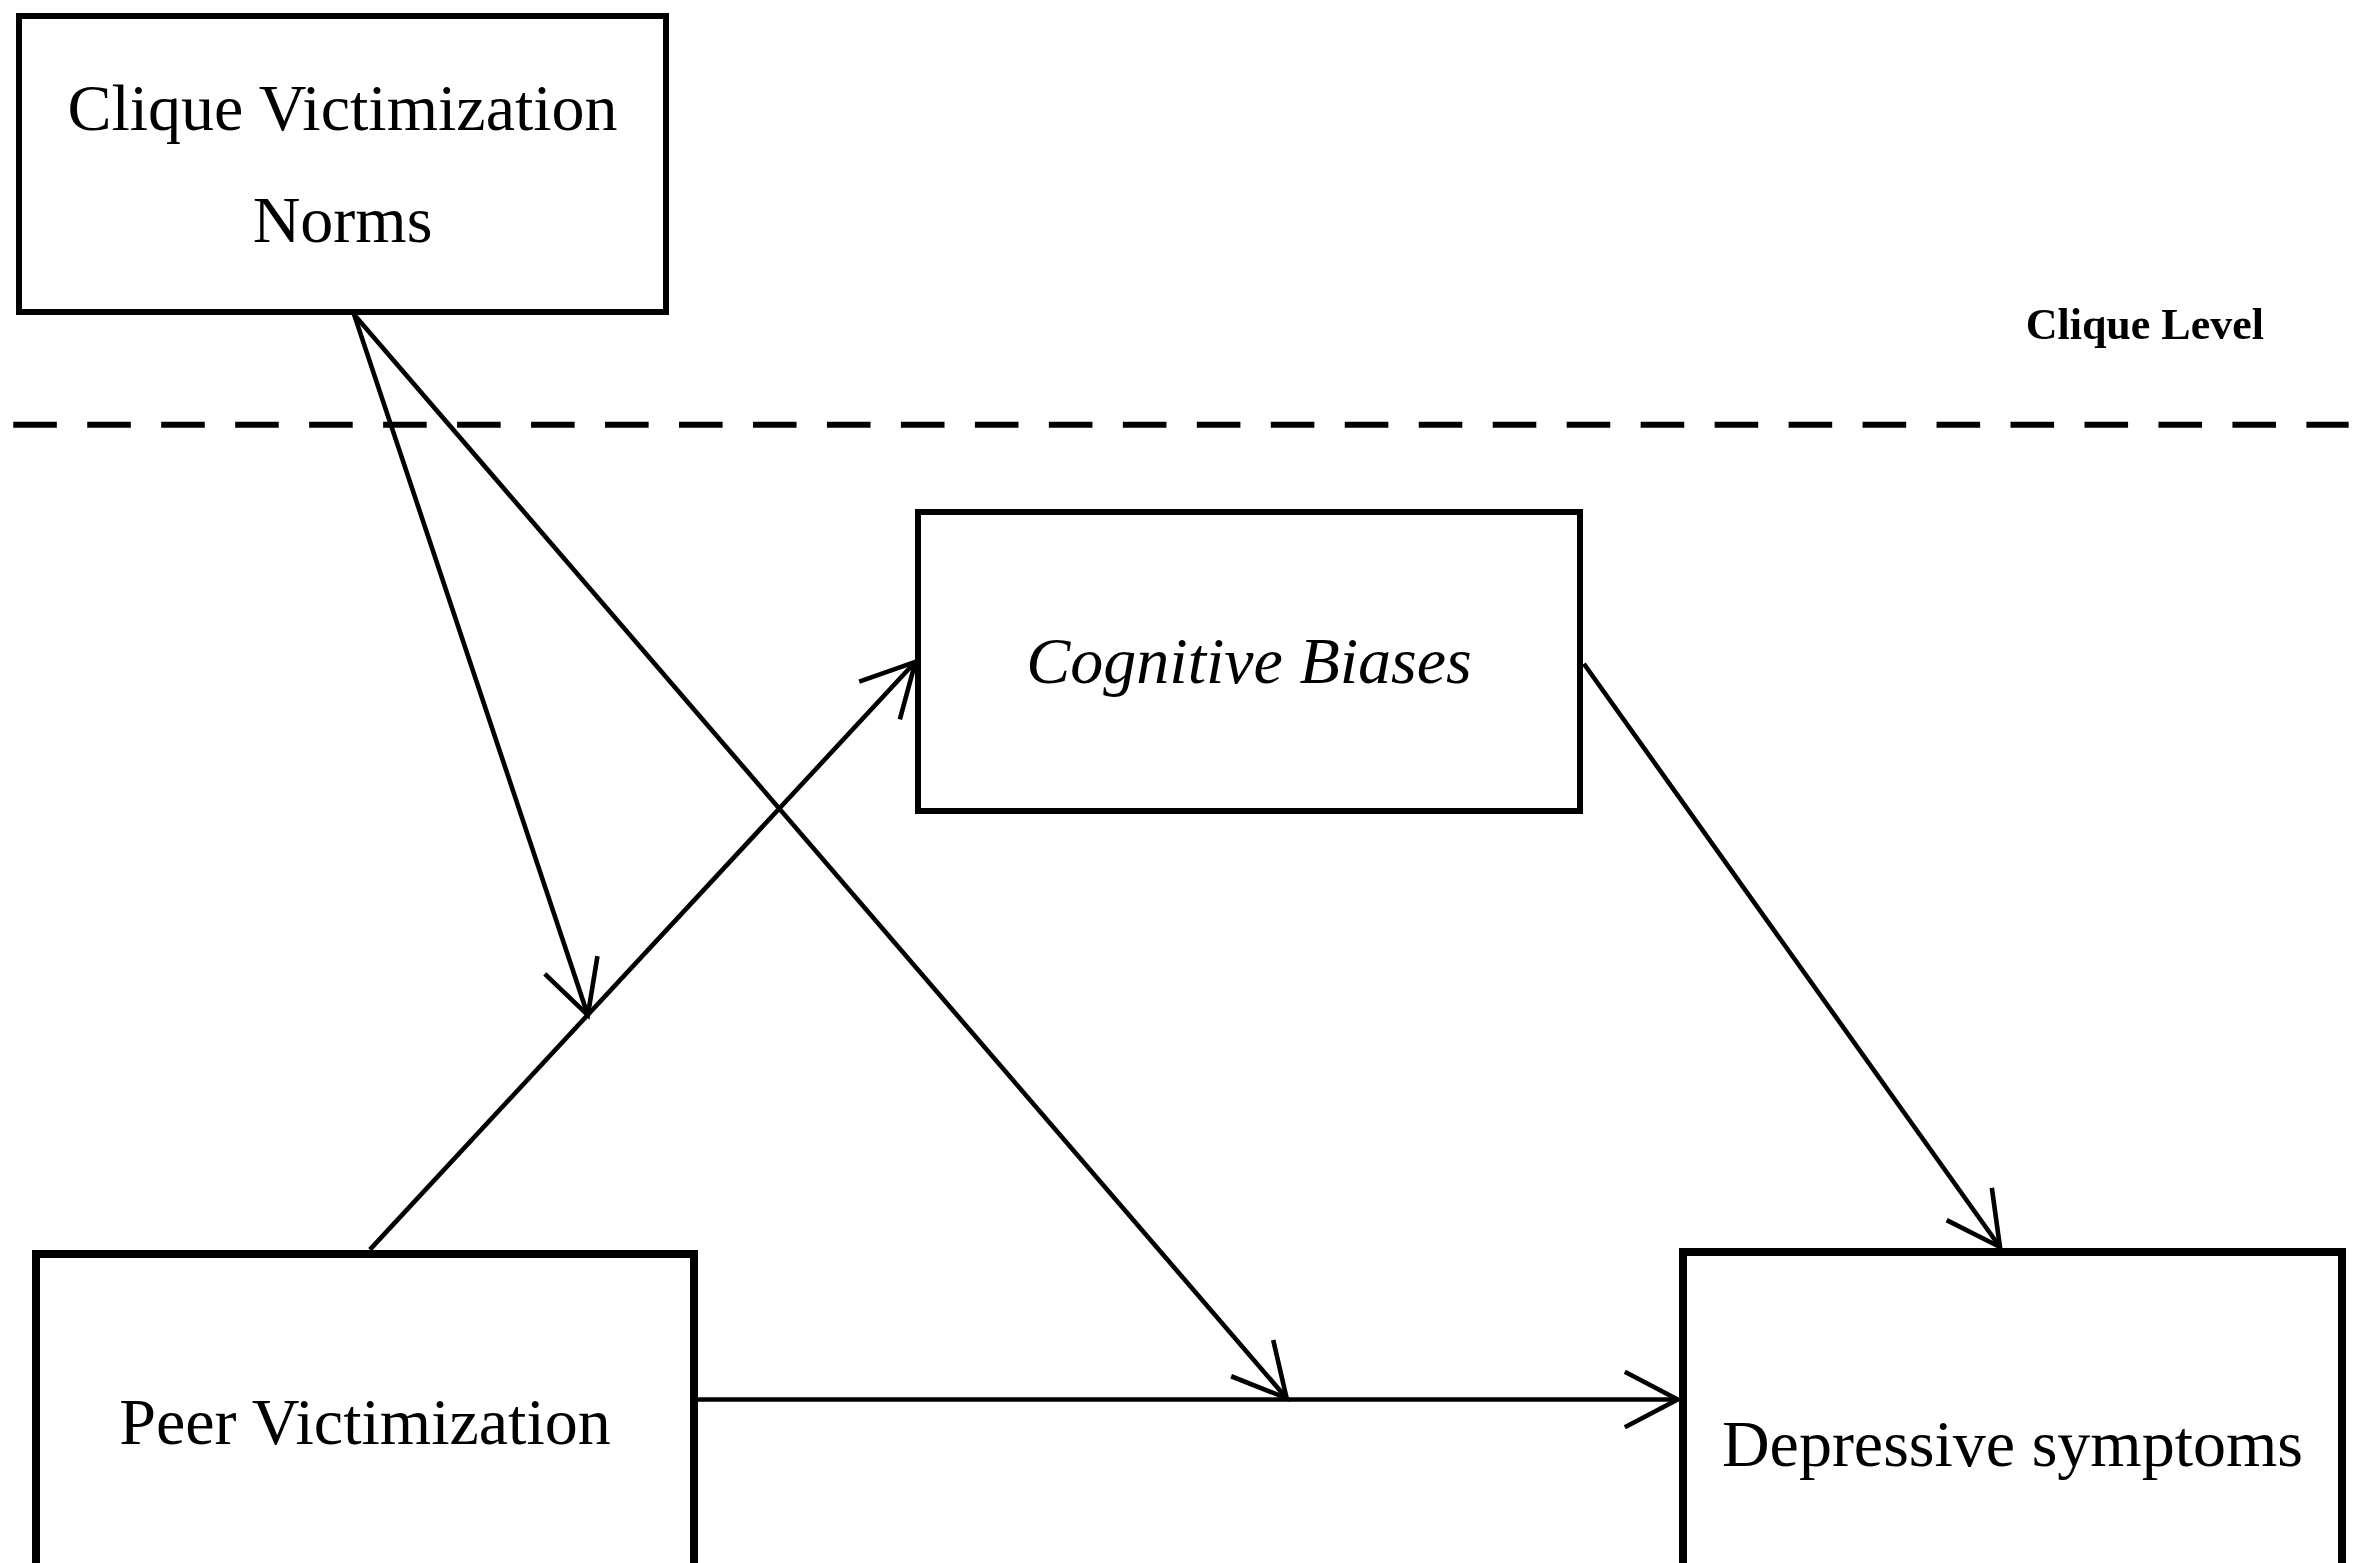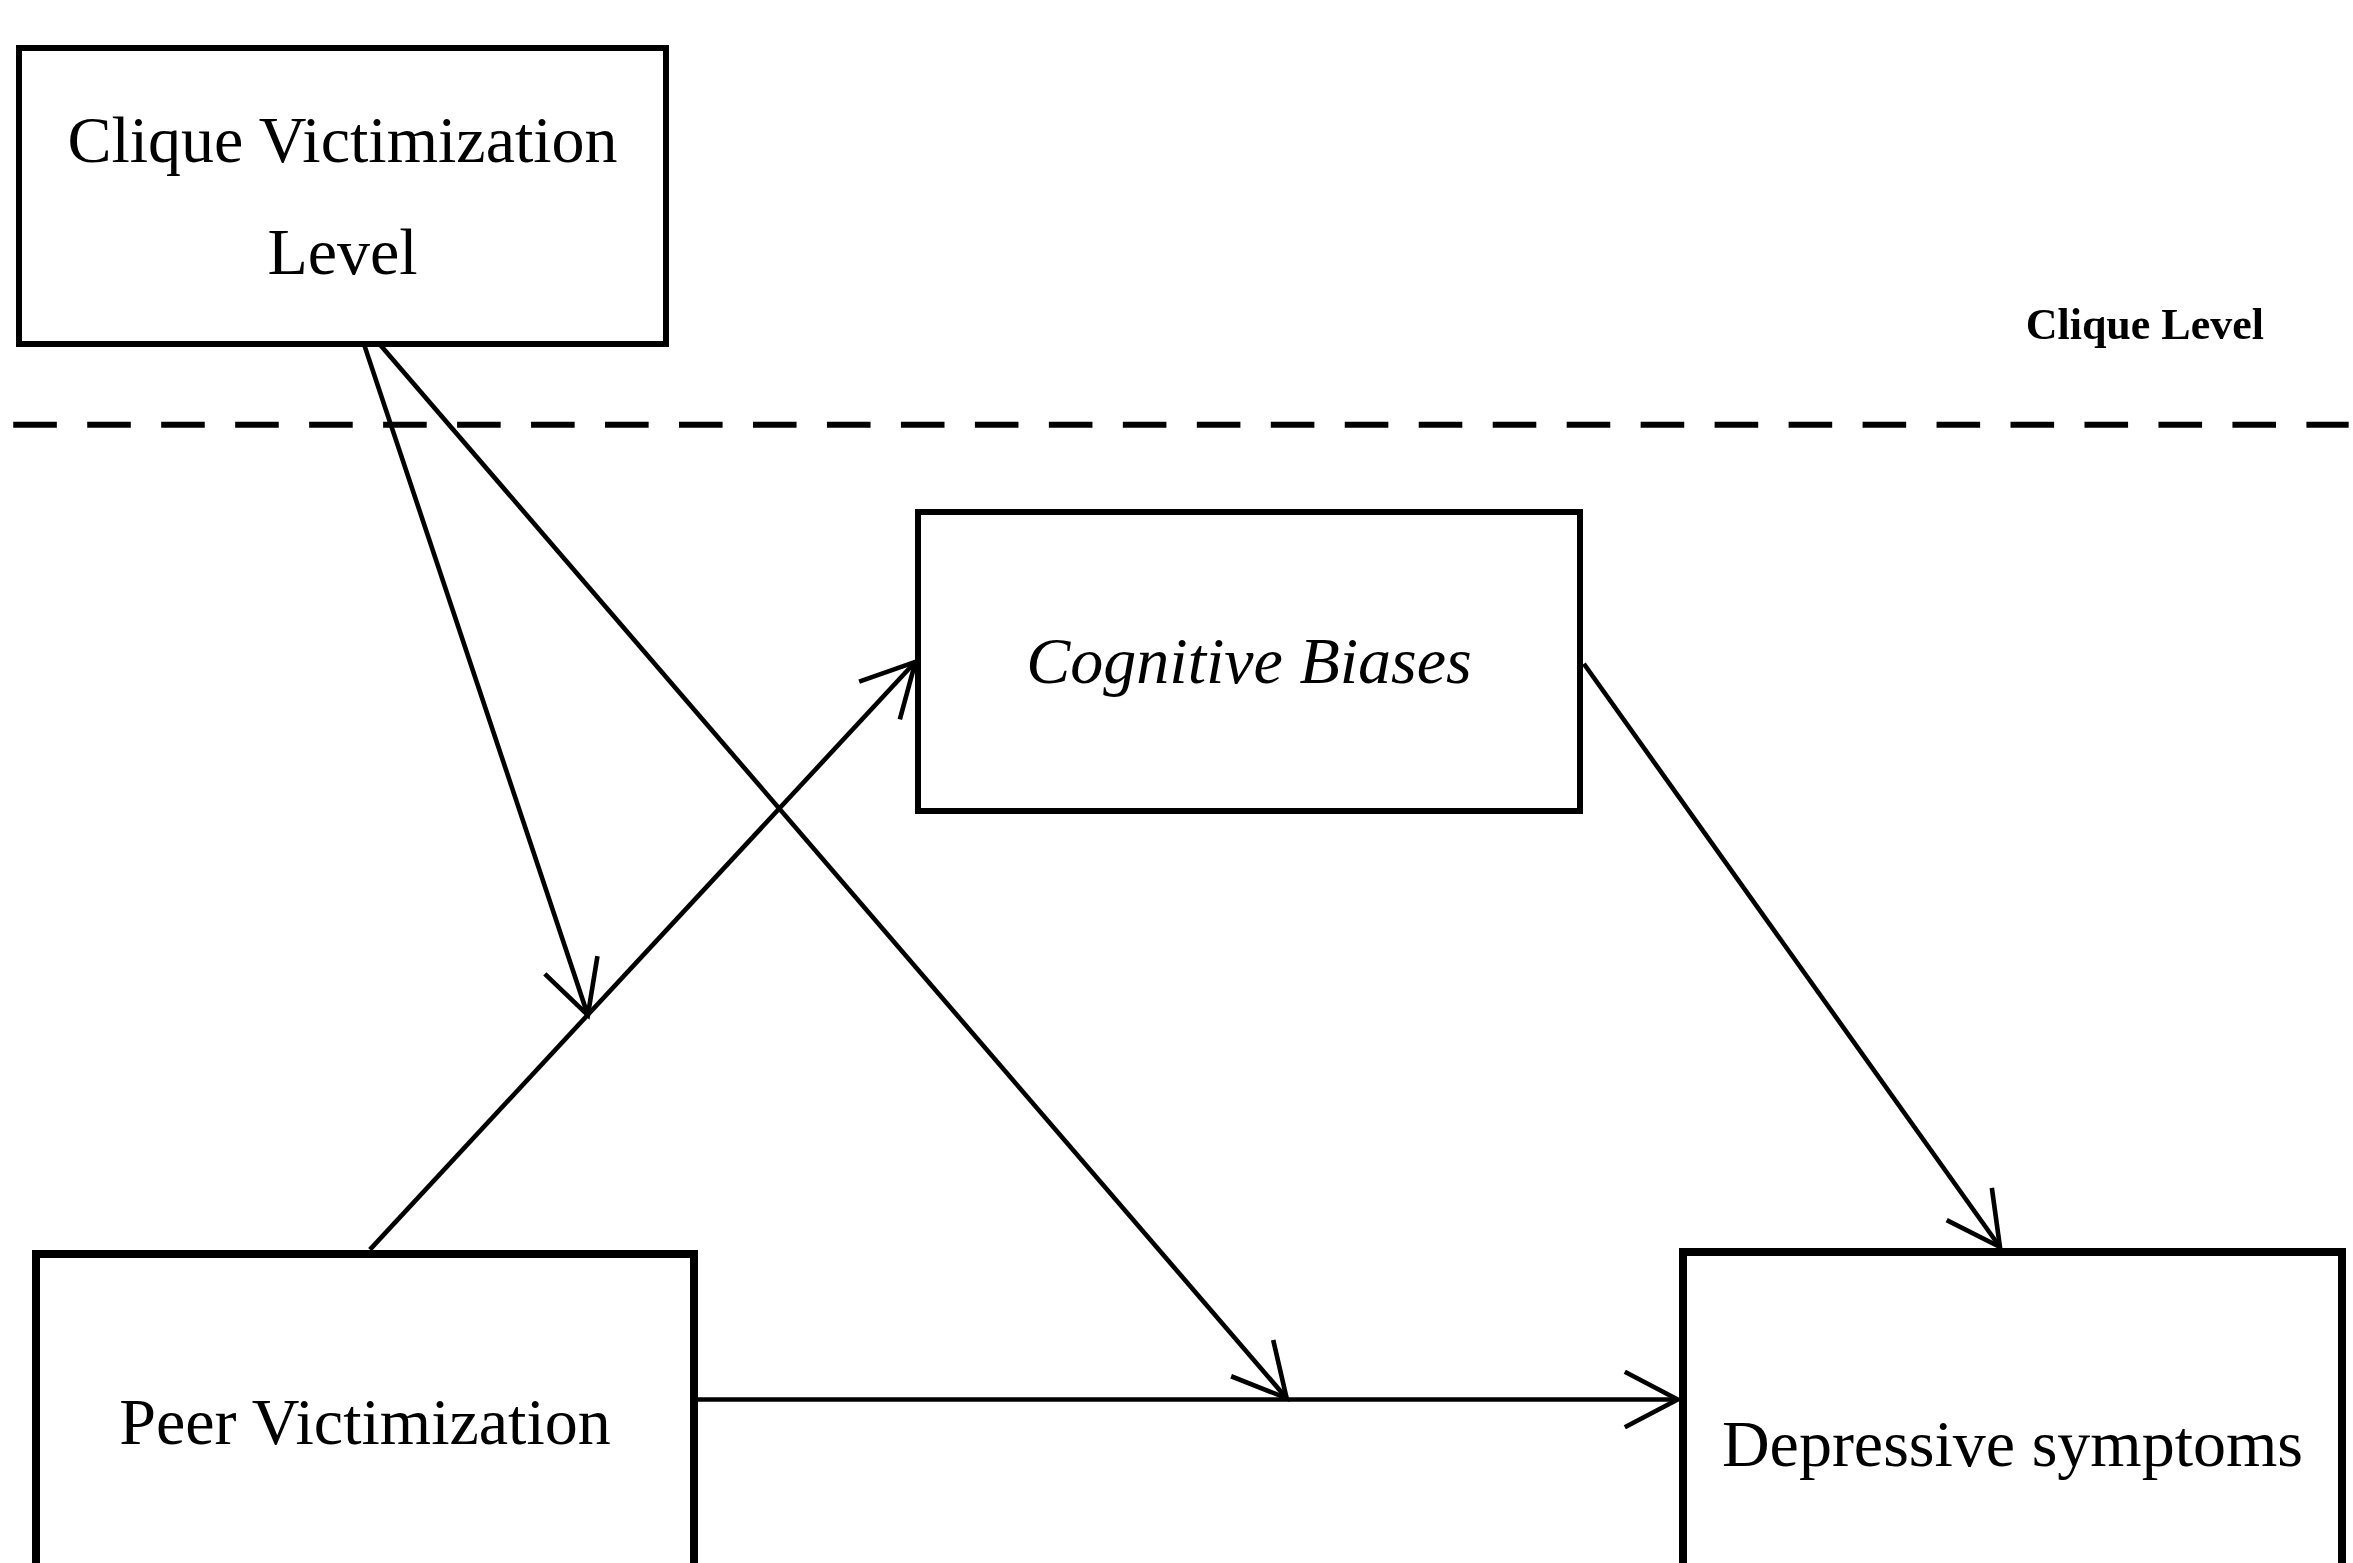--- a/index.html
+++ b/index.html
@@ -36,21 +36,21 @@
     text-align: center;
   }
   .node .node-label {
     font-size: 66px;
     line-height: 1.25;
     white-space: nowrap;
   }
   .node .node-label.stacked-line {
     line-height: 1.7;
   }
-  .box-clique-norms   { left: 16px;   top: 13.2px;   width: 653px;  height: 302px; border-width: 6.6px; margin-top: 32px; }
+  .box-clique-norms   { left: 16px;   top: 13.2px;   width: 653px;  height: 302px; border-width: 6.6px; }
   .box-cognitive      { left: 915px; top: 509px;  width: 668px; height: 305px; border-width: 6.6px; font-style: italic; }
   .box-peer           { left: 32px;   top: 1250px; width: 666px; height: 345px; border-width: 8.6px; }
   .box-depressive     { left: 1679px; top: 1248px; width: 667px; height: 392px; border-width: 8.6px; }
   .level-label {
     position: absolute;
     font-size: 44px;
     font-weight: bold;
     line-height: 1.15;
     white-space: nowrap;
     text-align: center;
@@ -78,21 +78,21 @@
 
     <line x1="2398" y1="1005" x2="3028" y2="1888" stroke="#000000" stroke-width="7" marker-end="url(#openArrow)"></line>
 
     <line x1="536" y1="476" x2="890" y2="1537" stroke="#000000" stroke-width="7" marker-end="url(#openArrow)"></line>
 
     <line x1="536" y1="476" x2="1948" y2="2117" stroke="#000000" stroke-width="7" marker-end="url(#openArrow)"></line>
   </svg>
 
   <div class="node box-clique-norms">
     <div class="node-label stacked-line">Clique Victimization</div>
-    <div class="node-label stacked-line">Level</div>
+    <div class="node-label stacked-line">Norms</div>
   </div>
 
   <div class="node box-cognitive">
     <div class="node-label">Cognitive Biases</div>
   </div>
 
   <div class="node box-peer">
     <div class="node-label">Peer Victimization</div>
   </div>
 

